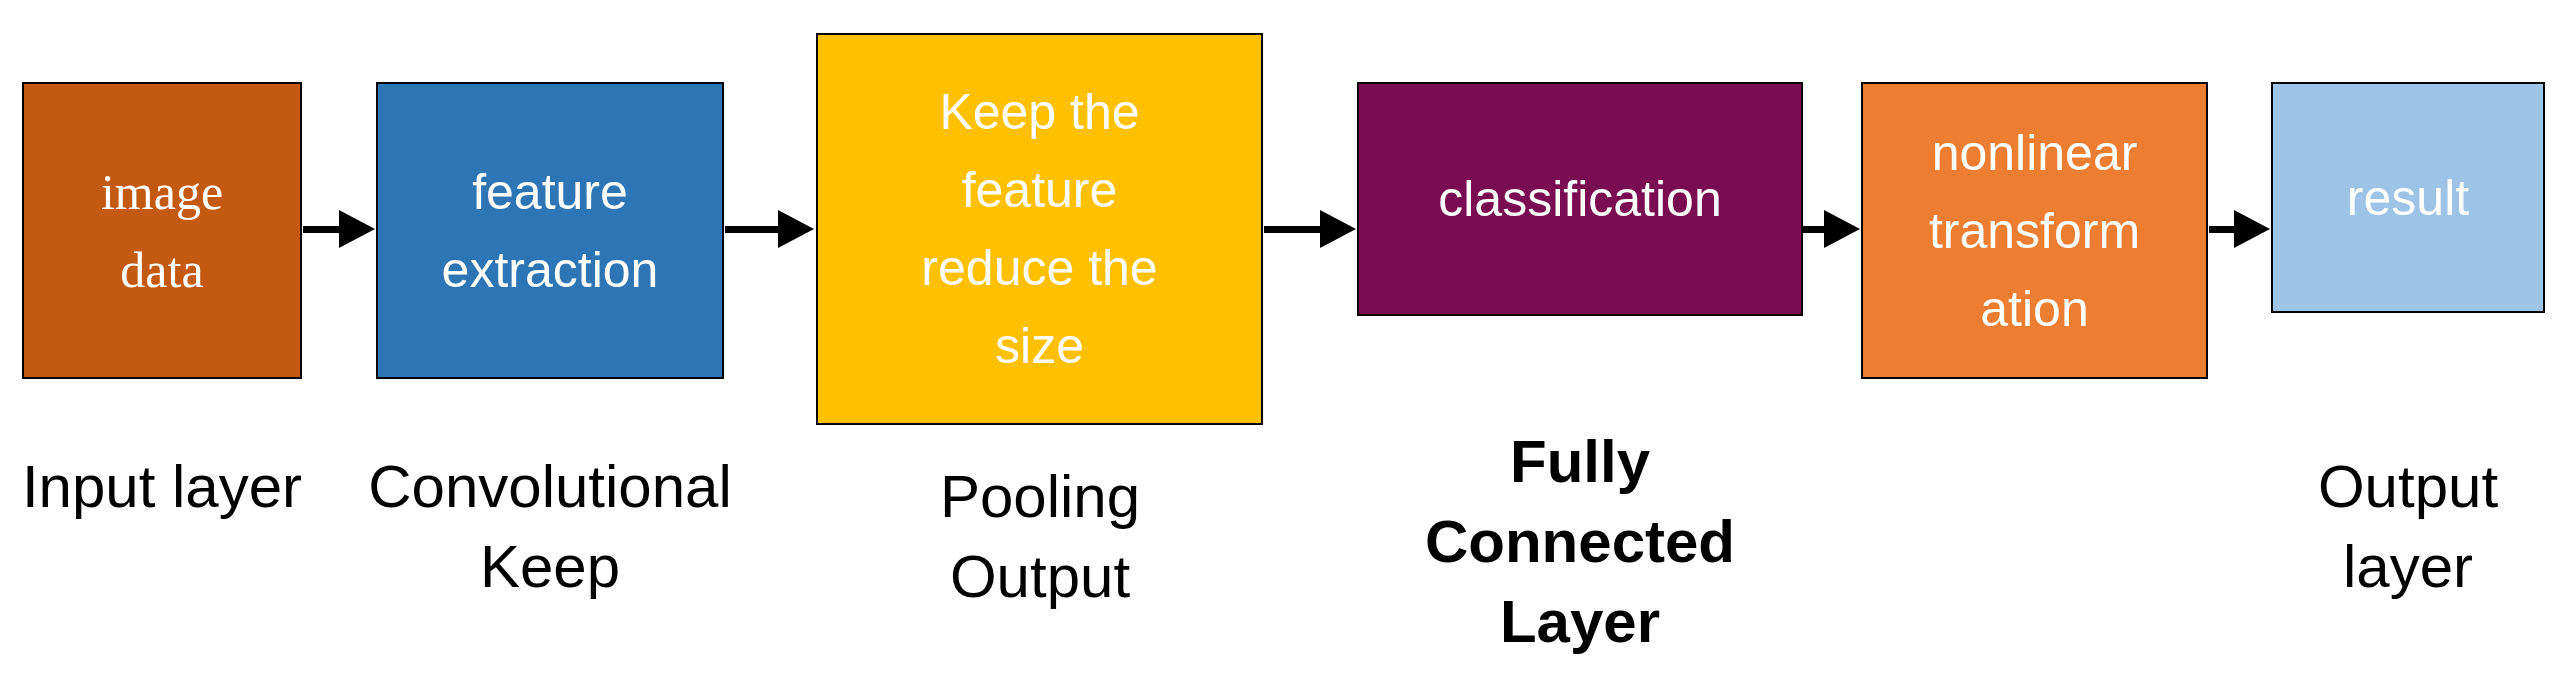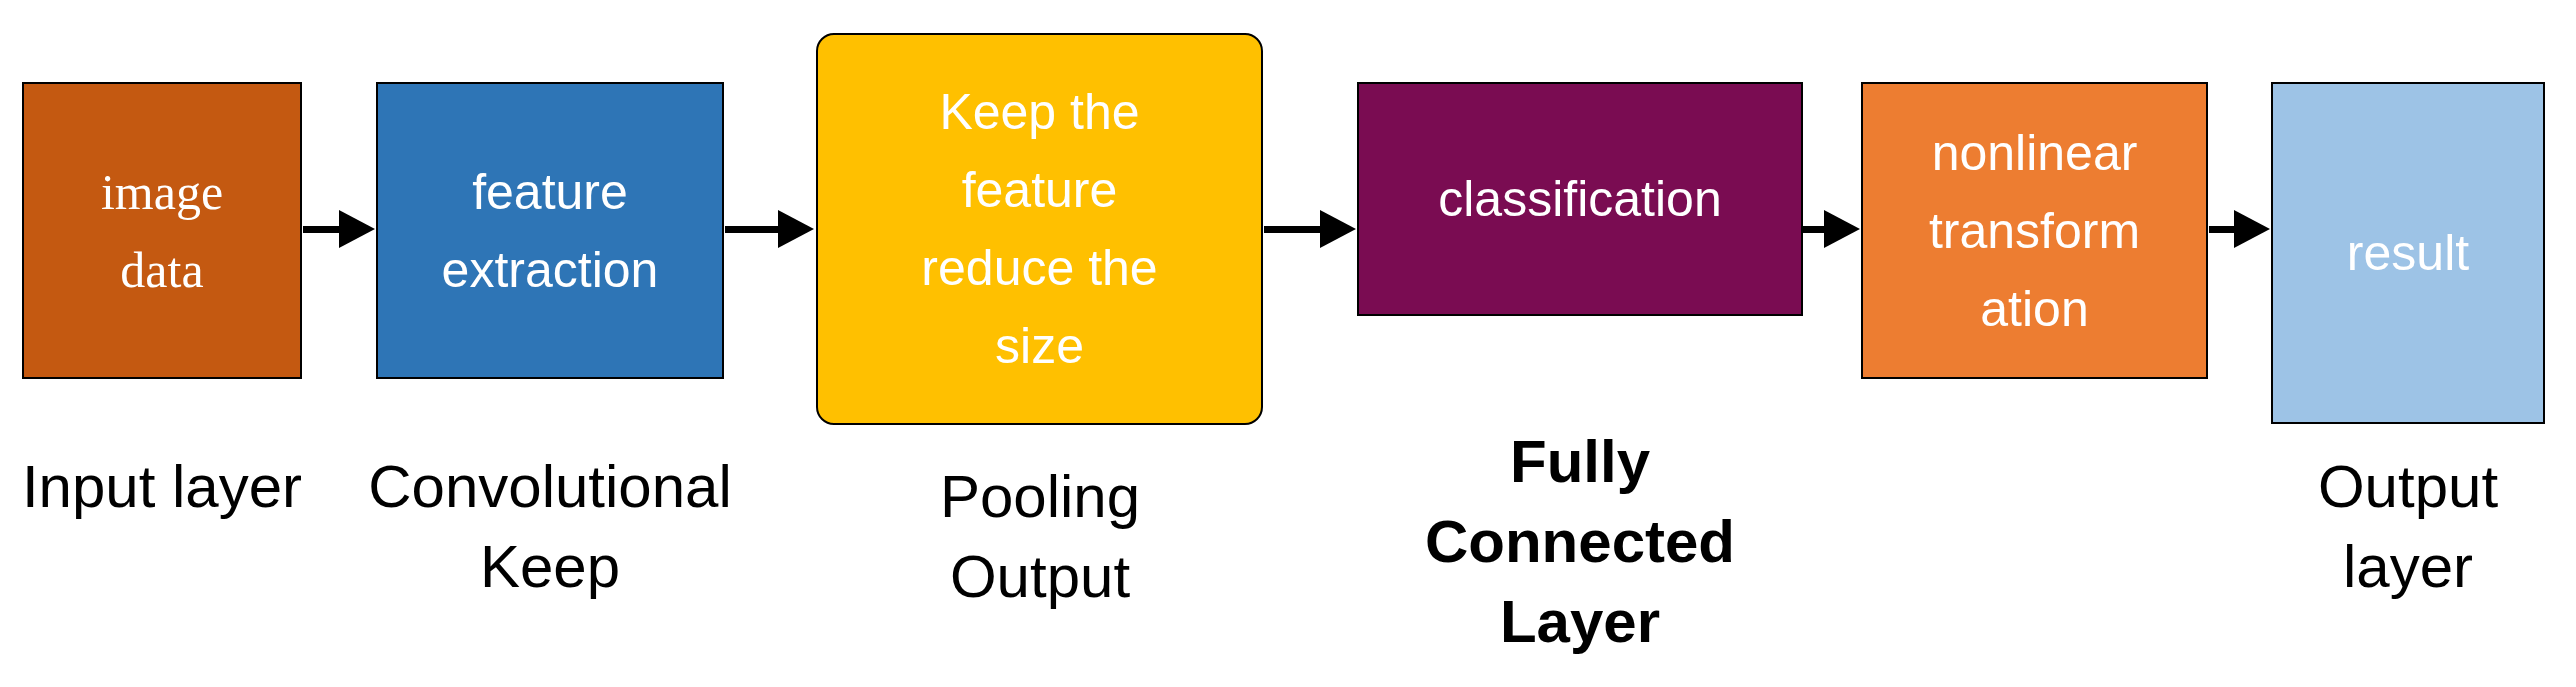--- a/index.html
+++ b/index.html
@@ -65,21 +65,21 @@
   <div class="stage-box" style="left: 376px; top: 82px; width: 348px; height: 297px; background: rgb(46, 117, 182);">
     <span class="box-text">feature
 extraction</span>
   </div>
   <div class="layer-label" style="left:236px;top:447px;width:628px;">Convolutional
 Keep</div>
 
   <div class="arrow-shaft" style="left: 725px; width: 56px; background: rgb(0, 0, 0);"></div>
   <div class="arrow-head" style="left:778px;"></div>
 
-  <div class="stage-box" style="left: 816px; top: 33px; width: 447px; height: 392px; background: rgb(255, 192, 0); border-radius: 18px;">
+  <div class="stage-box" style="left: 816px; top: 33px; width: 447px; height: 392px; background: rgb(255, 192, 0);">
     <span class="box-text">Keep the
 feature
 reduce the
 size</span>
   </div>
   <div class="layer-label" style="left:726px;top:457px;width:628px;">Pooling
 Output</div>
 
   <div class="arrow-shaft" style="left: 1264px; width: 60px; background: rgb(0, 0, 0);"></div>
   <div class="arrow-head" style="left:1320px;"></div>
@@ -96,20 +96,20 @@
 
   <div class="stage-box" style="left: 1861px; top: 82px; width: 347px; height: 297px; background: rgb(237, 125, 49);">
     <span class="box-text">nonlinear
 transform
 ation</span>
   </div>
 
   <div class="arrow-shaft" style="left: 2209px; width: 28px; background: rgb(0, 0, 0);"></div>
   <div class="arrow-head" style="left:2234px;"></div>
 
-  <div class="stage-box" style="left: 2271px; top: 82px; width: 274px; height: 342px; background: rgb(157, 195, 230);">
+  <div class="stage-box" style="left: 2271px; top: 82px; width: 274px; height: 231px; background: rgb(157, 195, 230);">
     <span class="box-text">result</span>
   </div>
   <div class="layer-label" style="left:2094px;top:447px;width:628px;">Output
 layer</div>
 
 </div>
 
 
 </body></html>

